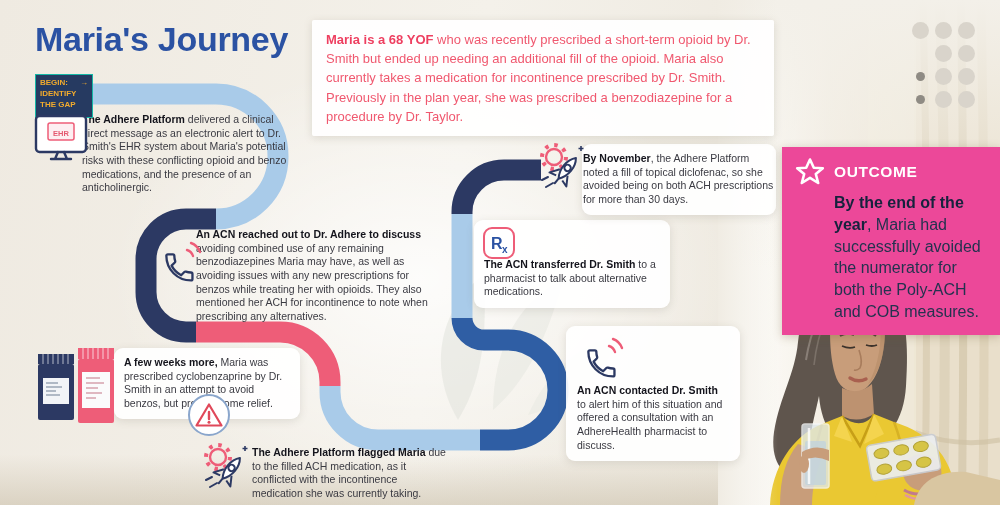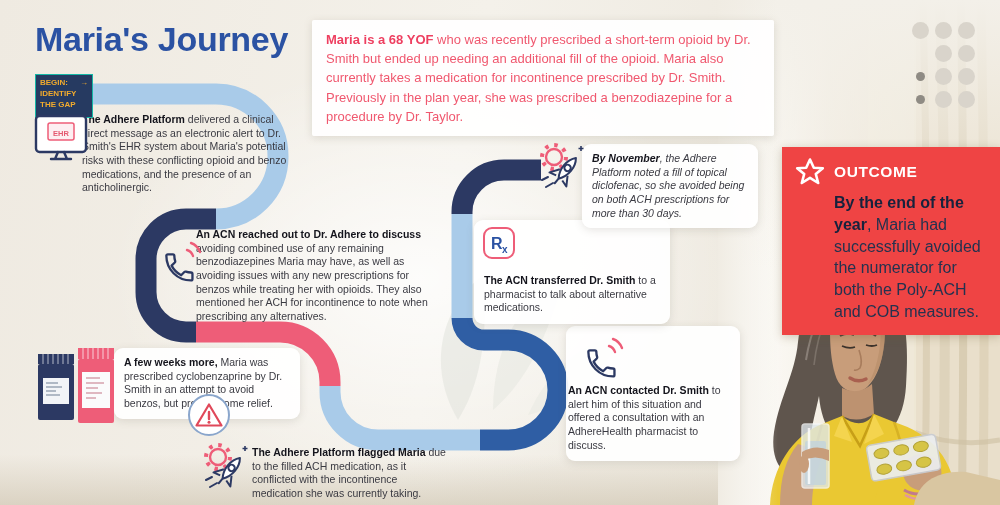--- a/index.html
+++ b/index.html
@@ -26,34 +26,34 @@
     background:rgba(255,255,255,.93);padding:10px 14px;box-shadow:0 2px 9px rgba(120,110,90,.2);
     font-size:13px;line-height:1.48;color:#f0586f;border-radius:2px;}
   .intro b{color:#ee3f60;}
   .card{position:absolute;z-index:5;box-sizing:border-box;font-size:10.5px;line-height:1.3;color:#3a3a42;}
   .card b{color:#14141c;}
   .boxed{background:rgba(255,255,255,.92);border-radius:9px;box-shadow:0 2px 8px rgba(100,95,80,.16);}
   .s1{left:82px;top:113px;width:208px;}
   .s2{left:196px;top:228px;width:238px;}
   .s3{left:114px;top:348px;width:186px;}
   .s4{left:252px;top:446px;width:196px;}
-  .s5{left:566px;top:326px;width:174px;padding:58px 12px 9px 2px;}
-  .s6{left:474px;top:220px;width:196px;padding:54px 12px 9px 10px;}
-  .s7{left:582px;top:144px;width:176px;padding:8px 10px;font-style:italic;}
+  .s5{left:566px;top:326px;width:174px;padding:58px 12px 9px 11px;}
+  .s6{left:474px;top:220px;width:196px;padding:38px 12px 9px 10px;}
+  .s7{left:582px;top:144px;width:194px;padding:8px 1px;}
   .ico{position:absolute;z-index:6;line-height:0;}
   .ic-ehr{left:33px;top:113px;}
   .ic-phone1{left:158px;top:238px;}
   .ic-bottles{left:36px;top:340px;}
   .ic-warn{left:186px;top:392px;z-index:7;}
   .ic-rocket1{left:201px;top:440px;}
   .ic-phone2{left:580px;top:334px;z-index:7;}
   .ic-rx{left:482px;top:226px;z-index:7;}
   .ic-rocket2{left:537px;top:140px;}
   .outcome{position:absolute;left:782px;top:147px;width:218px;z-index:6;box-sizing:border-box;
-    background:#ef4444;padding:10px 13px 12px 13px;box-shadow:0 2px 9px rgba(110,90,50,.3);}
+    background:#ec4899;padding:10px 13px 12px 13px;box-shadow:0 2px 9px rgba(110,90,50,.3);}
   .outcome-head{display:flex;align-items:center;gap:9px;}
   .outcome-title{margin:0;font-size:15.5px;font-weight:bold;color:#ffffff;letter-spacing:.6px;}
   .outcome-body{margin-top:5px;padding-left:39px;font-size:16px;line-height:1.36;color:#24324f;}
   .outcome-body b{color:#16223d;}
 </style>
 </head>
 <body>
 
 <div class="stage">
 

